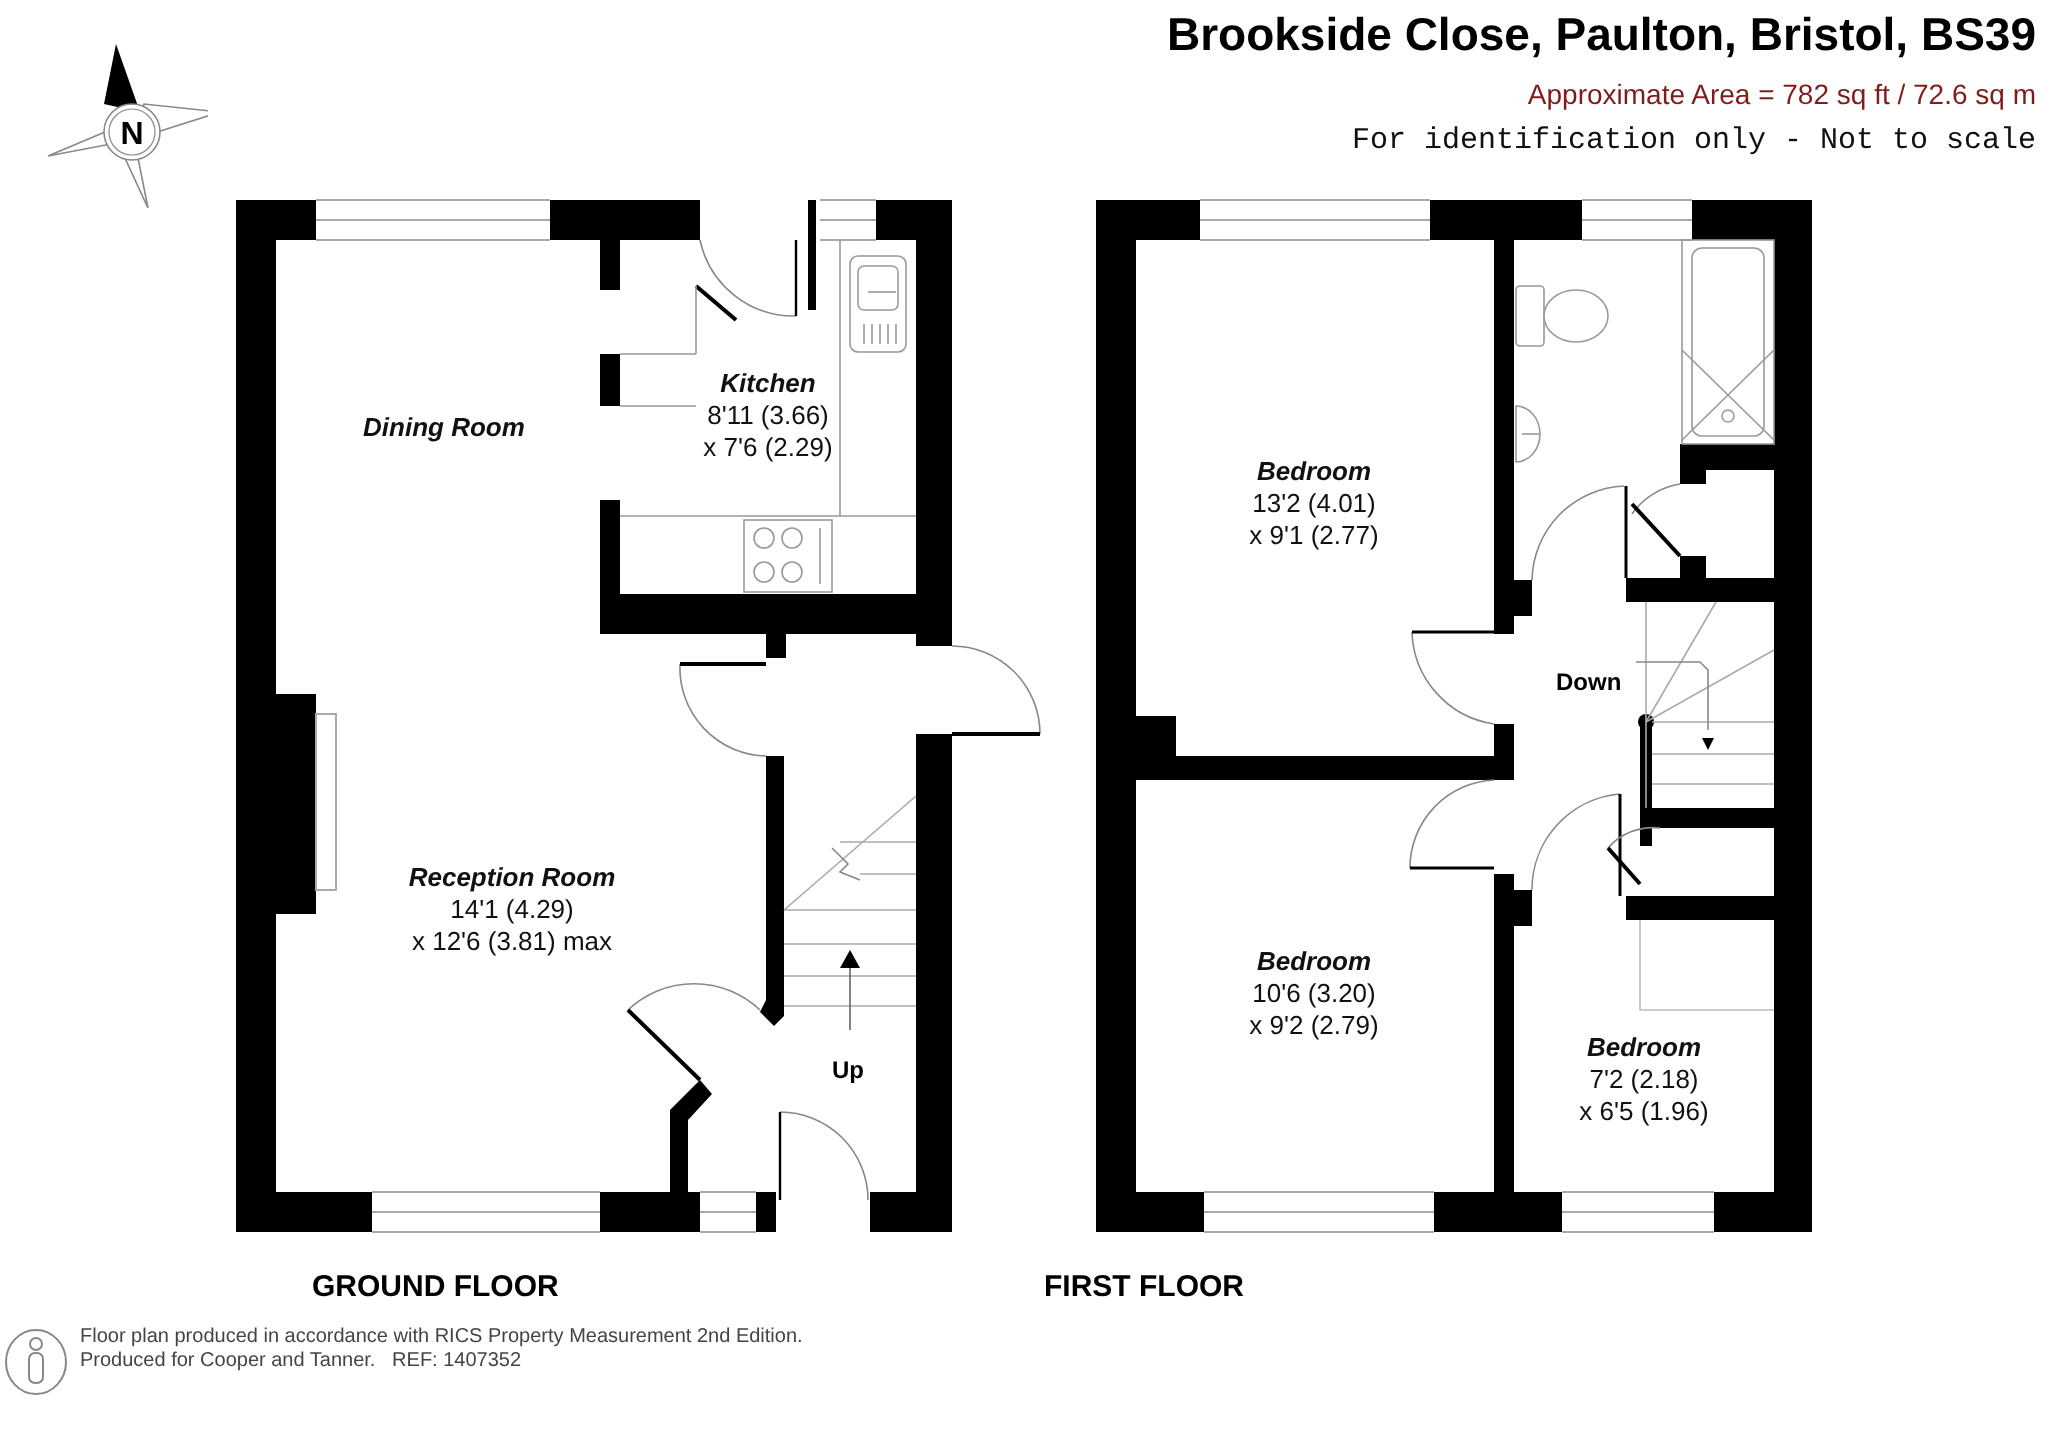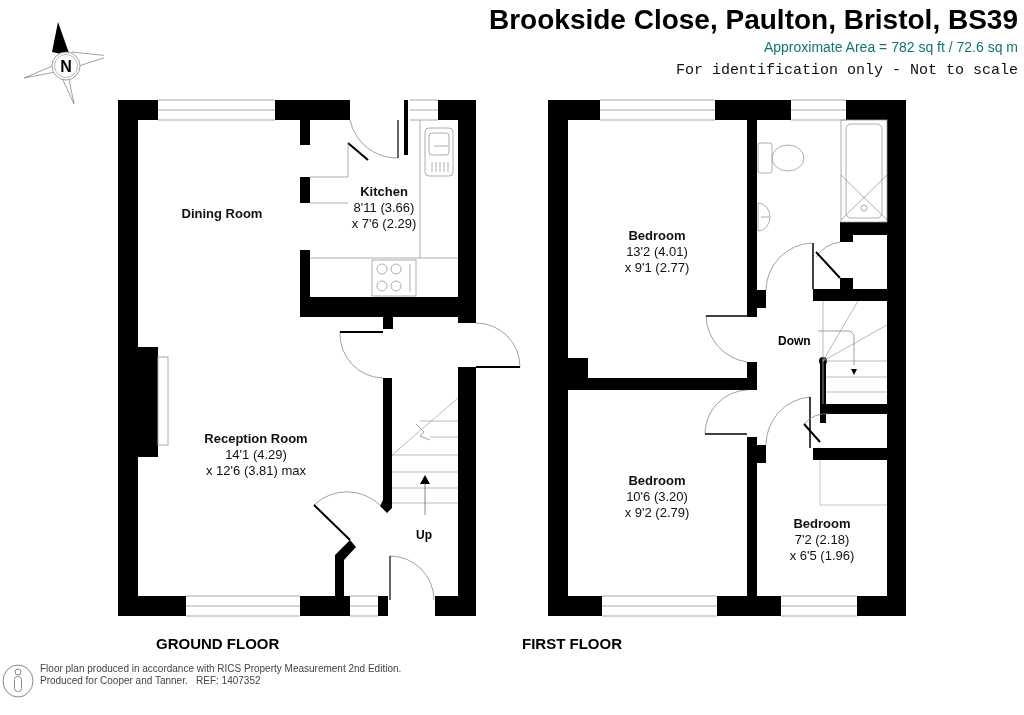--- a/index.html
+++ b/index.html
@@ -1,23 +1,23 @@
 <!DOCTYPE html>
 <html><head>
 <meta charset="utf-8">
 <style>
   html, body { margin:0; padding:0; background:#ffffff; }
   body { width:1024px; height:715px; position:relative; overflow:hidden; font-family:"Liberation Sans", sans-serif; color:#000; }
   .abs { position:absolute; }
-  .title { right:6px; top:4px; font-size:28px; font-weight:bold; white-space:nowrap; letter-spacing:0; }
-  .area { right:6px; top:39px; font-size:14px; white-space:nowrap; color:#0f766e; }
+  .title { right:6px; top:4px; font-size:23px; font-weight:bold; white-space:nowrap; letter-spacing:0; }
+  .area { right:6px; top:39px; font-size:14px; white-space:nowrap; color:#7f1d1d; }
   .note { right:6px; top:62px; font-size:15px; white-space:nowrap; color:#111;font-family:Liberation Mono, monospace; }
   .floor-label { font-size:15px; font-weight:bold; white-space:nowrap; }
   .room { text-align:center; font-size:13px; line-height:16px; white-space:nowrap; color:#111; }
-  .room .rn { font-weight:bold; display:block; }
+  .room .rn { font-weight:bold; display:block;font-style:italic; }
   .room .dim { display:block; }
   .stairlbl { font-size:12px; font-weight:bold; white-space:nowrap; }
   .footer { left:40px; top:663px; font-size:10px; line-height:12px; color:#444; white-space:nowrap; }
   svg.plan { position:absolute; left:0; top:0; }
 </style>
 </head>
 <body>
 
 <div class="abs title">Brookside Close, Paulton, Bristol, BS39</div>
 <div class="abs area">Approximate Area = 782 sq ft / 72.6 sq m</div>

